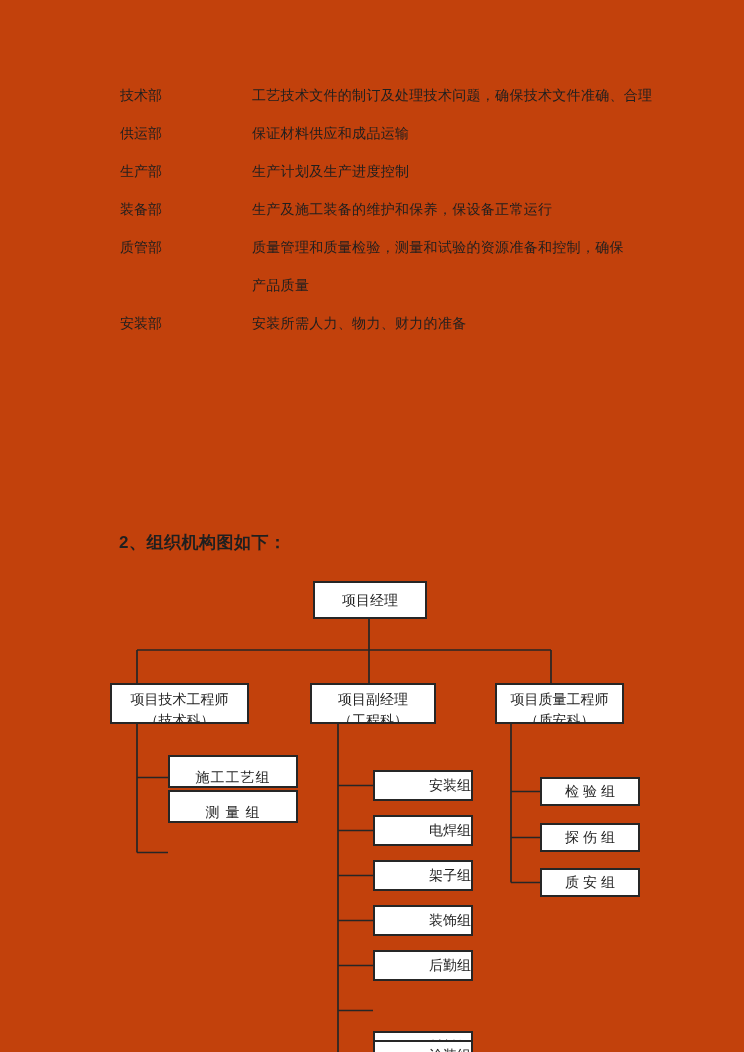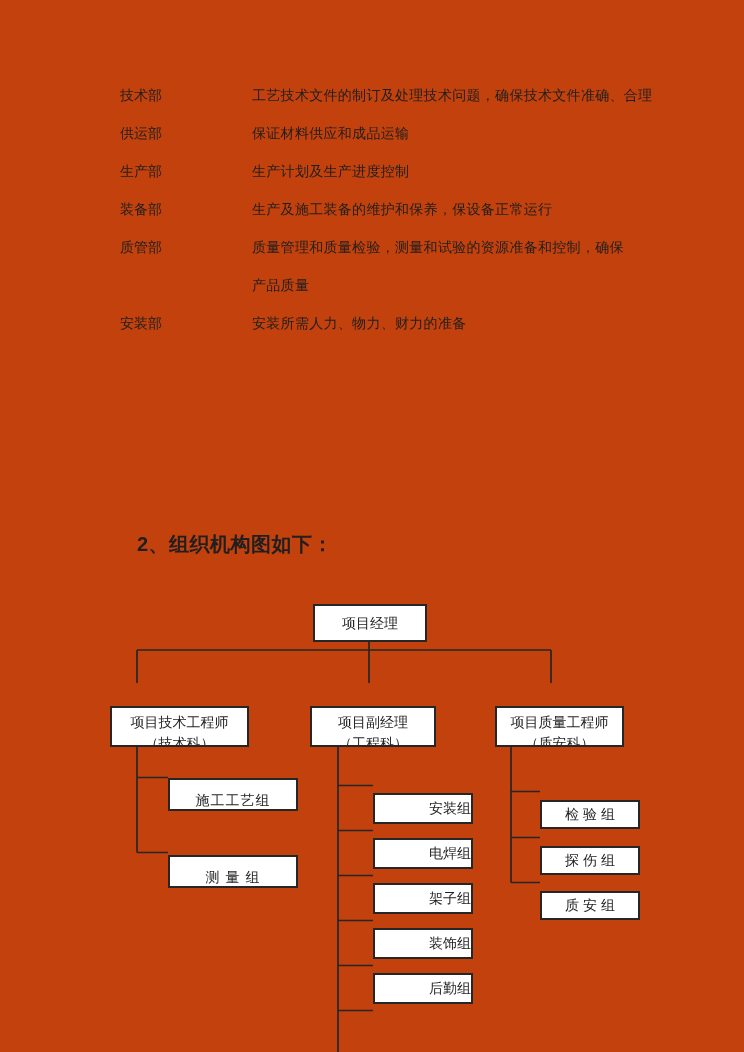--- a/index.html
+++ b/index.html
@@ -12,27 +12,27 @@
     font-family:"Liberation Sans","DejaVu Sans",sans-serif;
     color:#1f1f1f;
   }
   
   .doc-list{position:absolute;left:120px;top:76px;width:590px;font-size:14px;}
   .dept-row{display:flex;line-height:38px;}
   .dept-name{flex:0 0 132px;white-space:nowrap;}
   .dept-desc{flex:1;letter-spacing:0.3px;}
   .dept-desc div{line-height:38px;}
   
-  .heading{position:absolute;left:119px;top:531px;font-size:20px;font-weight:bold;letter-spacing:0.5px;margin-left:18px;}
+  .heading{position:absolute;left:119px;top:531px;font-size:17px;font-weight:bold;letter-spacing:0.5px;}
   
   .connectors{position:absolute;left:0;top:0;pointer-events:none;}
   .obox{
     position:absolute;box-sizing:border-box;
     border:2px solid #262626;background:#ffffff;
-    font-size:14px;color:#1f1f1f;text-align:center;overflow:hidden;margin-top:23px;
+    font-size:14px;color:#1f1f1f;text-align:center;overflow:hidden;
   }
   .root-box{left:313px;top:581px;width:114px;height:38px;line-height:34px;}
   .l2{top:683px;height:41px;padding-top:4px;line-height:21px;}
   .l2-left{left:110px;width:139px;}
   .l2-mid{left:310px;width:126px;}
   .l2-right{left:495px;width:129px;}
   .child-left{left:168px;width:130px;height:33px;line-height:41px;letter-spacing:1px;}
   .child-mid{left:373px;width:100px;height:31px;line-height:27px;text-align:right;padding-left:13px;}
   .child-right{left:540px;width:100px;height:29px;line-height:25px;}
 </style>
@@ -89,21 +89,21 @@
   <div class="obox l2 l2-mid">
     <div>项目副经理</div>
     <div>（工程科）</div>
   </div>
   <div class="obox l2 l2-right">
     <div>项目质量工程师</div>
     <div>（质安科）</div>
   </div>
 
   <div class="obox child-left" style="top:755px">施工工艺组</div>
-  <div class="obox child-left" style="top:832px">测 量 组</div>
+  <div class="obox child-left" style="top:790px">测 量 组</div>
 
   <div class="obox child-mid" style="top:770px">安装组</div>
   <div class="obox child-mid" style="top:815px">电焊组</div>
   <div class="obox child-mid" style="top:860px">架子组</div>
   <div class="obox child-mid" style="top:905px">装饰组</div>
   <div class="obox child-mid" style="top:950px">后勤组</div>
   <div class="obox child-mid" style="top:1031px">材料组</div>
   <div class="obox child-mid" style="top:1040px">涂装组</div>
 
   <div class="obox child-right" style="top:777px">检 验 组</div>

